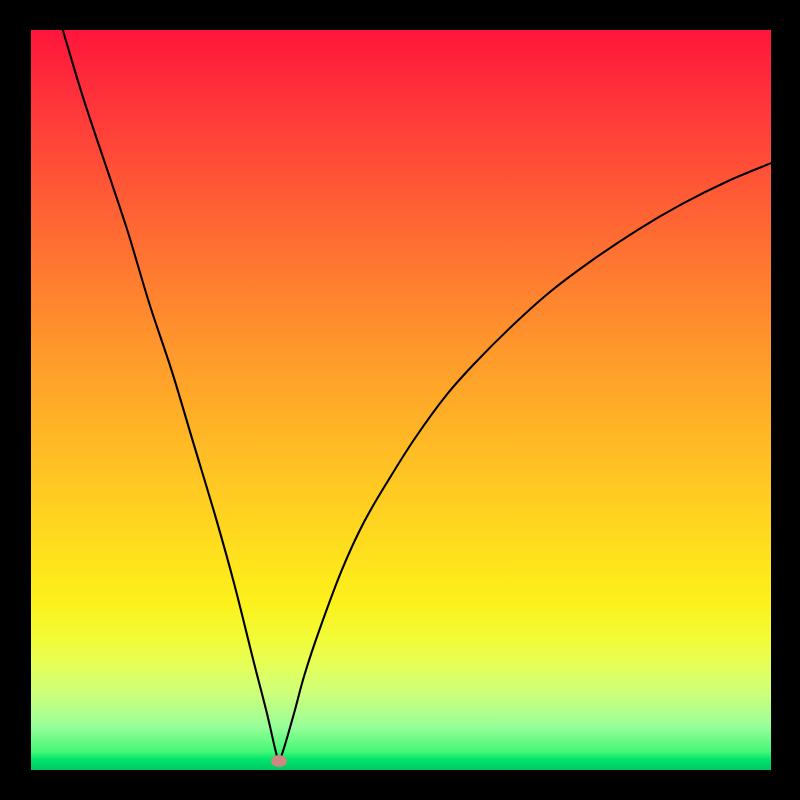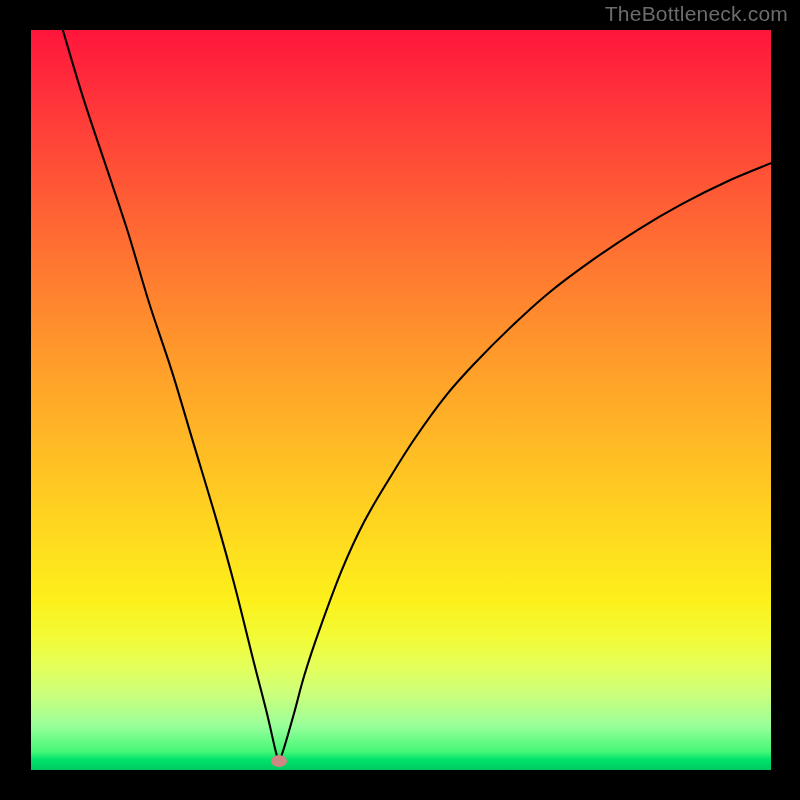--- a/index.html
+++ b/index.html
@@ -65,21 +65,20 @@
     height: 12px;
     background: #cd8883;
     border-radius: 50%;
     transform: translate(-50%, -50%);
   }
 </style>
 </head>
 <body>
 <div class="wrapper">
 
-  <div class="attribution">TheBottleneck.com</div>
 
   <div class="plot-area">
 
     <svg class="curve" viewBox="0 0 740 740" preserveAspectRatio="none">
       <path id="curve-path" d="M 31.819999999999997,0 C 35.416399999999996,11.988000000000003 44.2076,42.62400000000002 51.800000000000004,66.60000000000002 C 59.39240000000001,90.57600000000002 66.008,109.22400000000005 74,133.20000000000005 C 81.992,157.17600000000004 88.208,174.49200000000008 96.2,199.80000000000007 C 104.19200000000001,225.10800000000006 110.408,248.49200000000002 118.4,273.8 C 126.39200000000001,299.108 132.608,315.092 140.6,340.4 C 148.59199999999998,365.70799999999997 154.80800000000002,387.76 162.8,414.4 C 170.792,441.03999999999996 177.674,463.092 185,488.4 C 192.326,513.708 196.84000000000003,529.692 203.50000000000003,555 C 210.16000000000003,580.308 216.2724,606.356 222,629 C 227.7276,651.644 231.32399999999998,664.5495999999999 235.32,680.8 C 239.316,697.0504 241.93560000000002,709.9559999999999 244.20000000000002,719.28 C 246.4644,728.604 247.234,730.2024 247.9,732.6 C 248.566,734.9976 246.9676,735.264 247.9,732.6 C 248.8324,729.936 250.41600000000003,726.458 253.08,717.8 C 255.744,709.1419999999999 258.9704,697.82 262.7,684.5 C 266.4296,671.18 269.13800000000003,659.1179999999999 273.8,643.8 C 278.462,628.482 281.94,618.048 288.6,599.4 C 295.26000000000005,580.752 302.808,559.514 310.8,540.2 C 318.79200000000003,520.8860000000001 324.342,508.75000000000006 333,492.1 C 341.658,475.45 349.57599999999996,463.018 358.9,447.7 C 368.224,432.382 374.81,421.652 384.8,407 C 394.79,392.348 403.744,379.62 414.40000000000003,366.3 C 425.05600000000004,352.98 432.012,345.65399999999994 444,332.99999999999994 C 455.988,320.34599999999995 467.68,308.654 481,296 C 494.32,283.346 503.348,274.688 518,262.7 C 532.652,250.712 546.4159999999999,240.722 562.4,229.40000000000003 C 578.384,218.07800000000006 590.8159999999999,209.79000000000008 606.8,199.80000000000007 C 622.784,189.81000000000006 635.216,182.558 651.2,173.89999999999998 C 667.1840000000001,165.24199999999996 679.6159999999999,159.02599999999993 695.5999999999999,151.69999999999993 C 711.584,144.37399999999994 732.008,136.53000000000003 740,133.20000000000005"></path>
     </svg>
 
     <div class="marker" id="opt-marker" style="left: 247.9px; top: 731.12px;"></div>
   </div>
 

